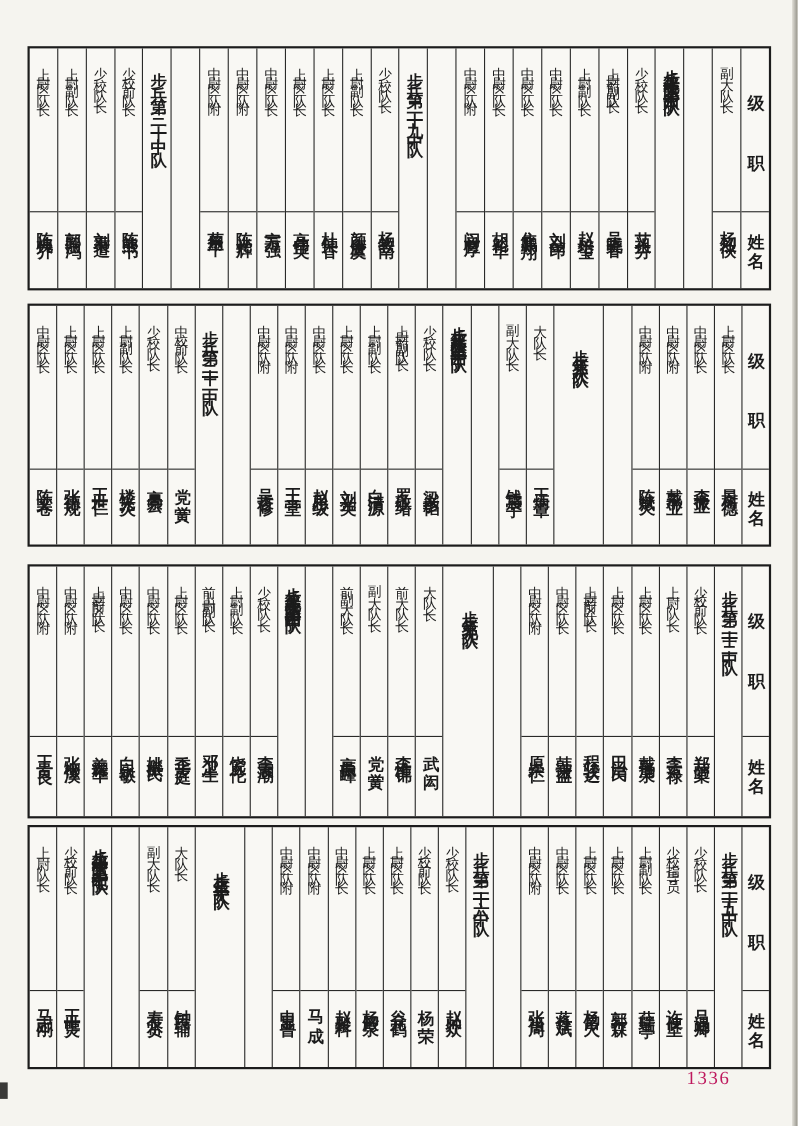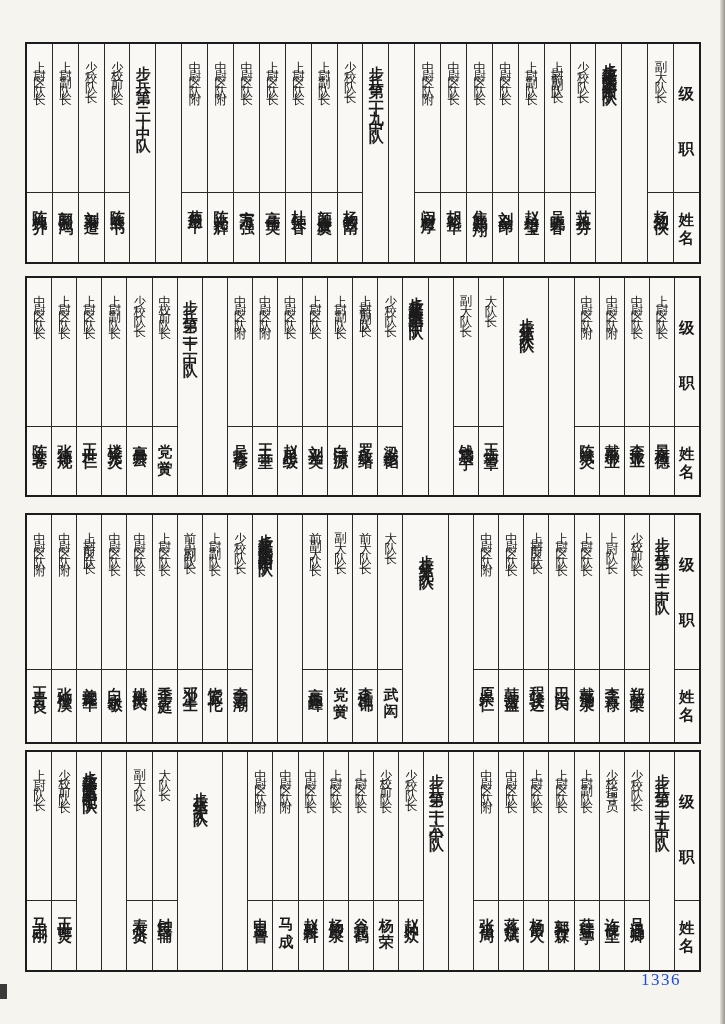--- a/index.html
+++ b/index.html
@@ -50,22 +50,22 @@
   
   .cell.full .vtext{font-weight:600;font-size:15px;}
   .u12 .vtext{padding-top:7px;font-size:14px;letter-spacing:2.5px;}
   .u8 .vtext{padding-top:10px;letter-spacing:9px;}
   .u7 .vtext{padding-top:10px;letter-spacing:12px;}
   .u6 .vtext{padding-top:28px;font-size:16px;letter-spacing:4px;}
   
   .col.header .rank .vtext{padding-top:30px;font-size:15.5px;font-weight:600;letter-spacing:56px;}
   .col.header .name .vtext{padding-top:7px;font-size:15.5px;font-weight:600;letter-spacing:16px;}
   .page-number{
-    position:absolute;right:44px;top:970px;
-    font-size:17px;letter-spacing:1.5px;color:#1d4ed8;
+    position:absolute;right:61px;top:970px;
+    font-size:17px;letter-spacing:1.5px;color:#be185d;
   }
 </style>
 </head>
 <body>
 
 <div class="page">
   <div class="tables">
       <div class="band">
         <div class="col header">
           <div class="cell rank r2">

